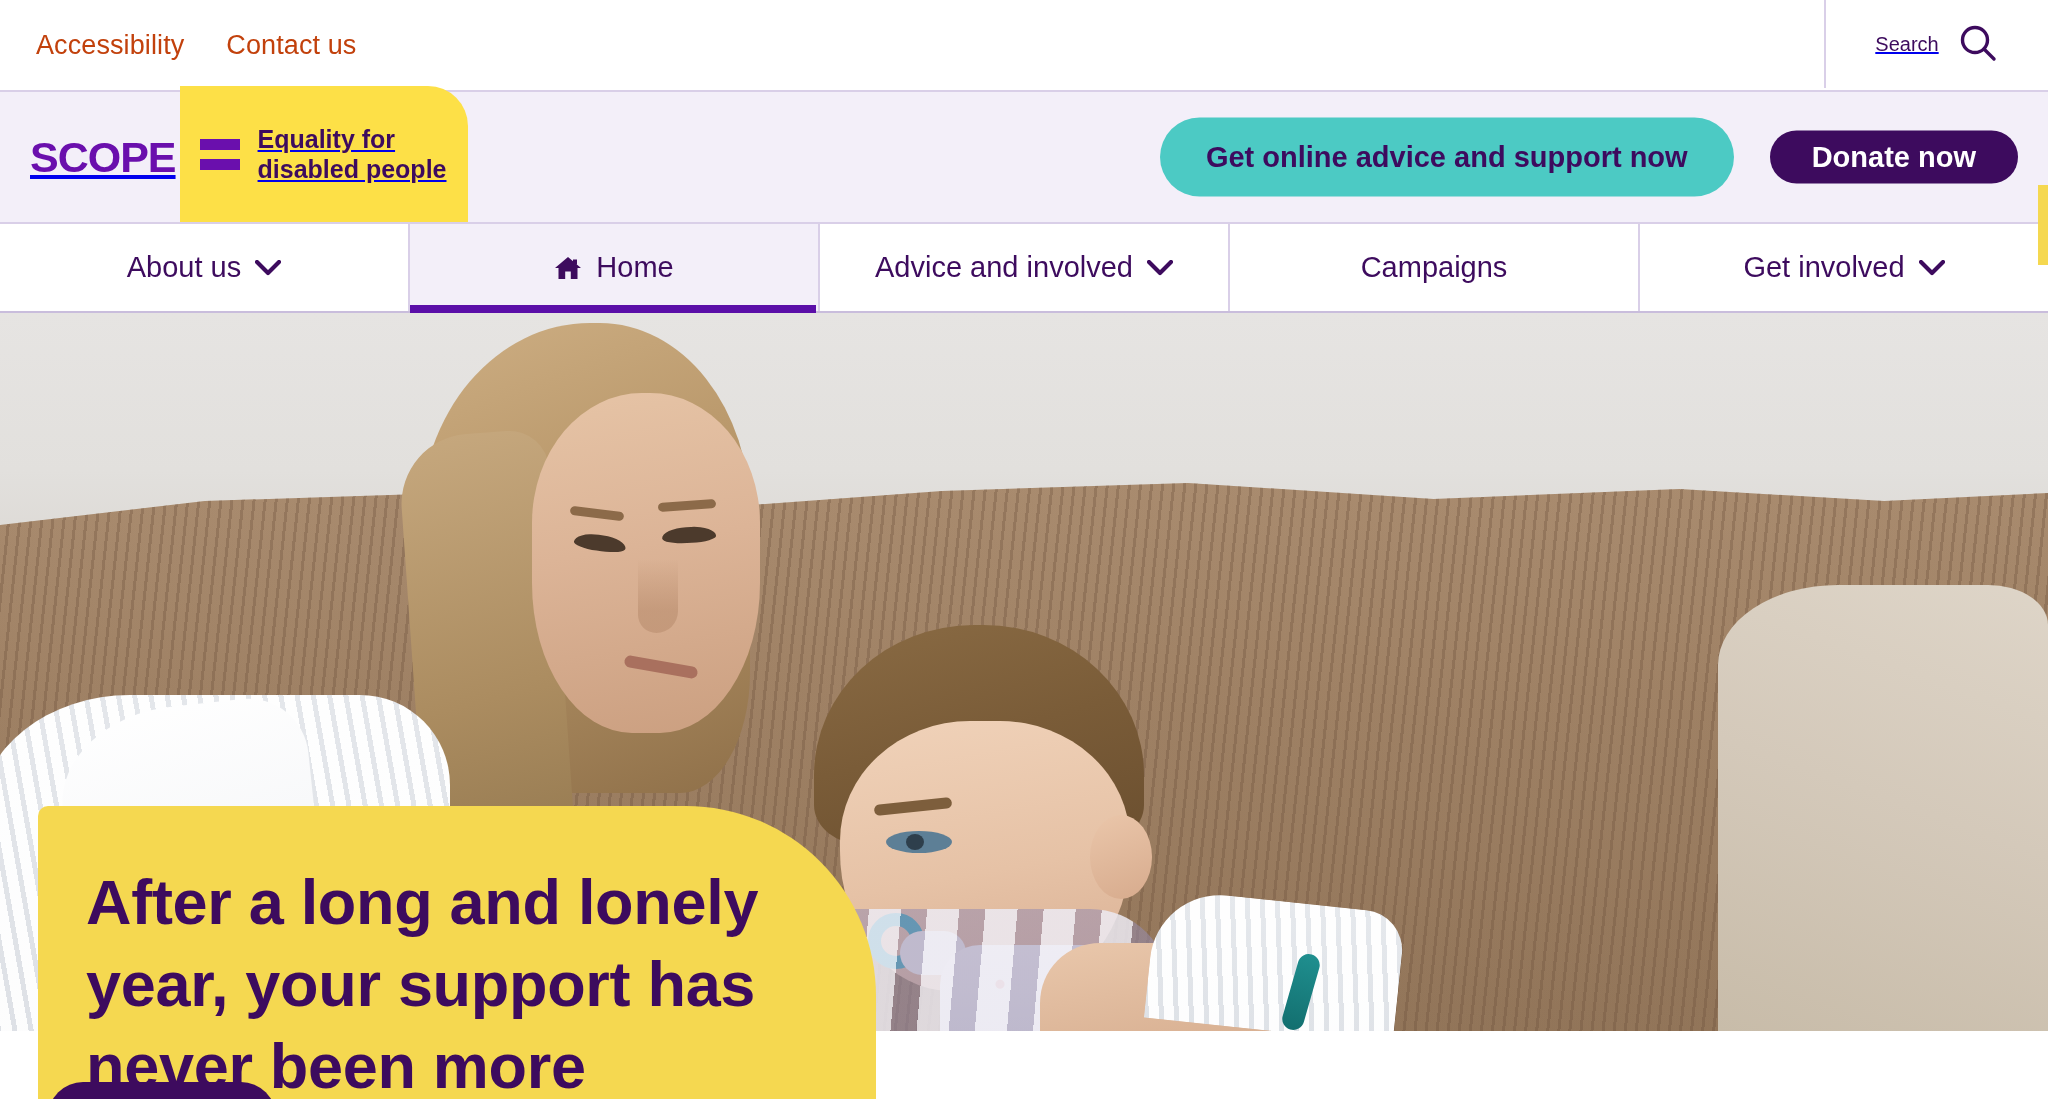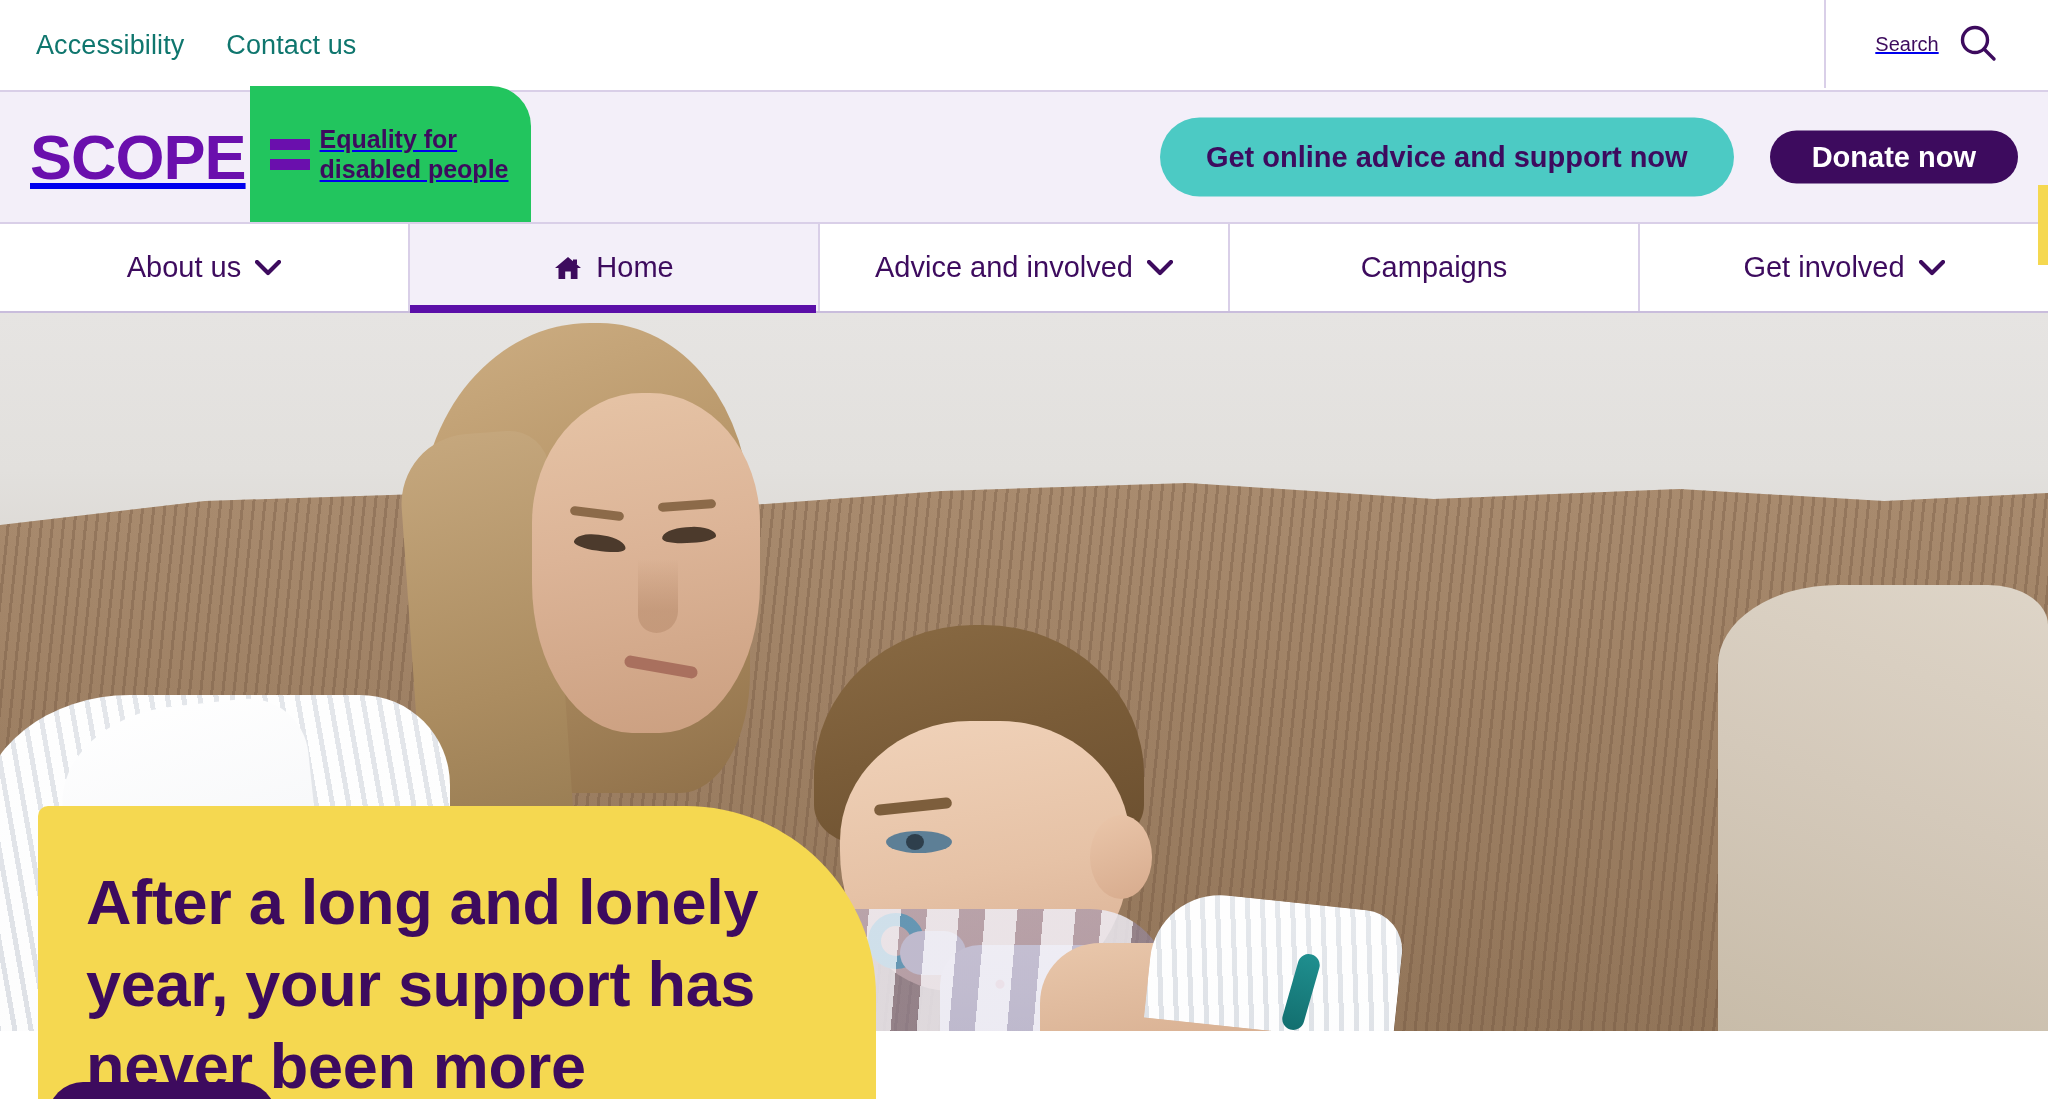--- a/index.html
+++ b/index.html
@@ -20,21 +20,21 @@
     border-bottom:2px solid #d9cfe8;
   }
   .utility-links{
     display:flex;
     align-items:center;
     gap:42px;
     padding-left:36px;
   }
   .utility-link{
     font-size:27px;
-    color:#0f766e;
+    color:#c2410c;
     text-decoration:none;
     letter-spacing:.1px;
     white-space:nowrap;
   }
   .search-block{
     position:absolute;
     right:0; top:0; bottom:2px;
     width:224px;
     border-left:2px solid #d9cfe8;
     display:flex;
@@ -58,33 +58,33 @@
   }
   .logo-wrap{
     display:flex;
     align-items:stretch;
     padding-left:30px;
     height:100%;
   }
   .logo-word{
     display:flex;
     align-items:center;
-    font-size:63px;
+    font-size:43px;
     font-weight:bold;
     color:#6a0fad;
     letter-spacing:-1px;
     line-height:1;
     padding-right:4px;
   }
   .logo-tag{
-    background:#22c55e;
+    background:#fde047;
     border-top-right-radius:40px;
     display:flex;
     align-items:center;
-    gap:10px;
+    gap:18px;
     padding:0 22px 0 20px;
     margin-top:-6px;
     height:calc(100% + 6px);
   }
   .equals-mark{
     display:flex;
     flex-direction:column;
     justify-content:center;
     gap:9px;
     flex:0 0 auto;

